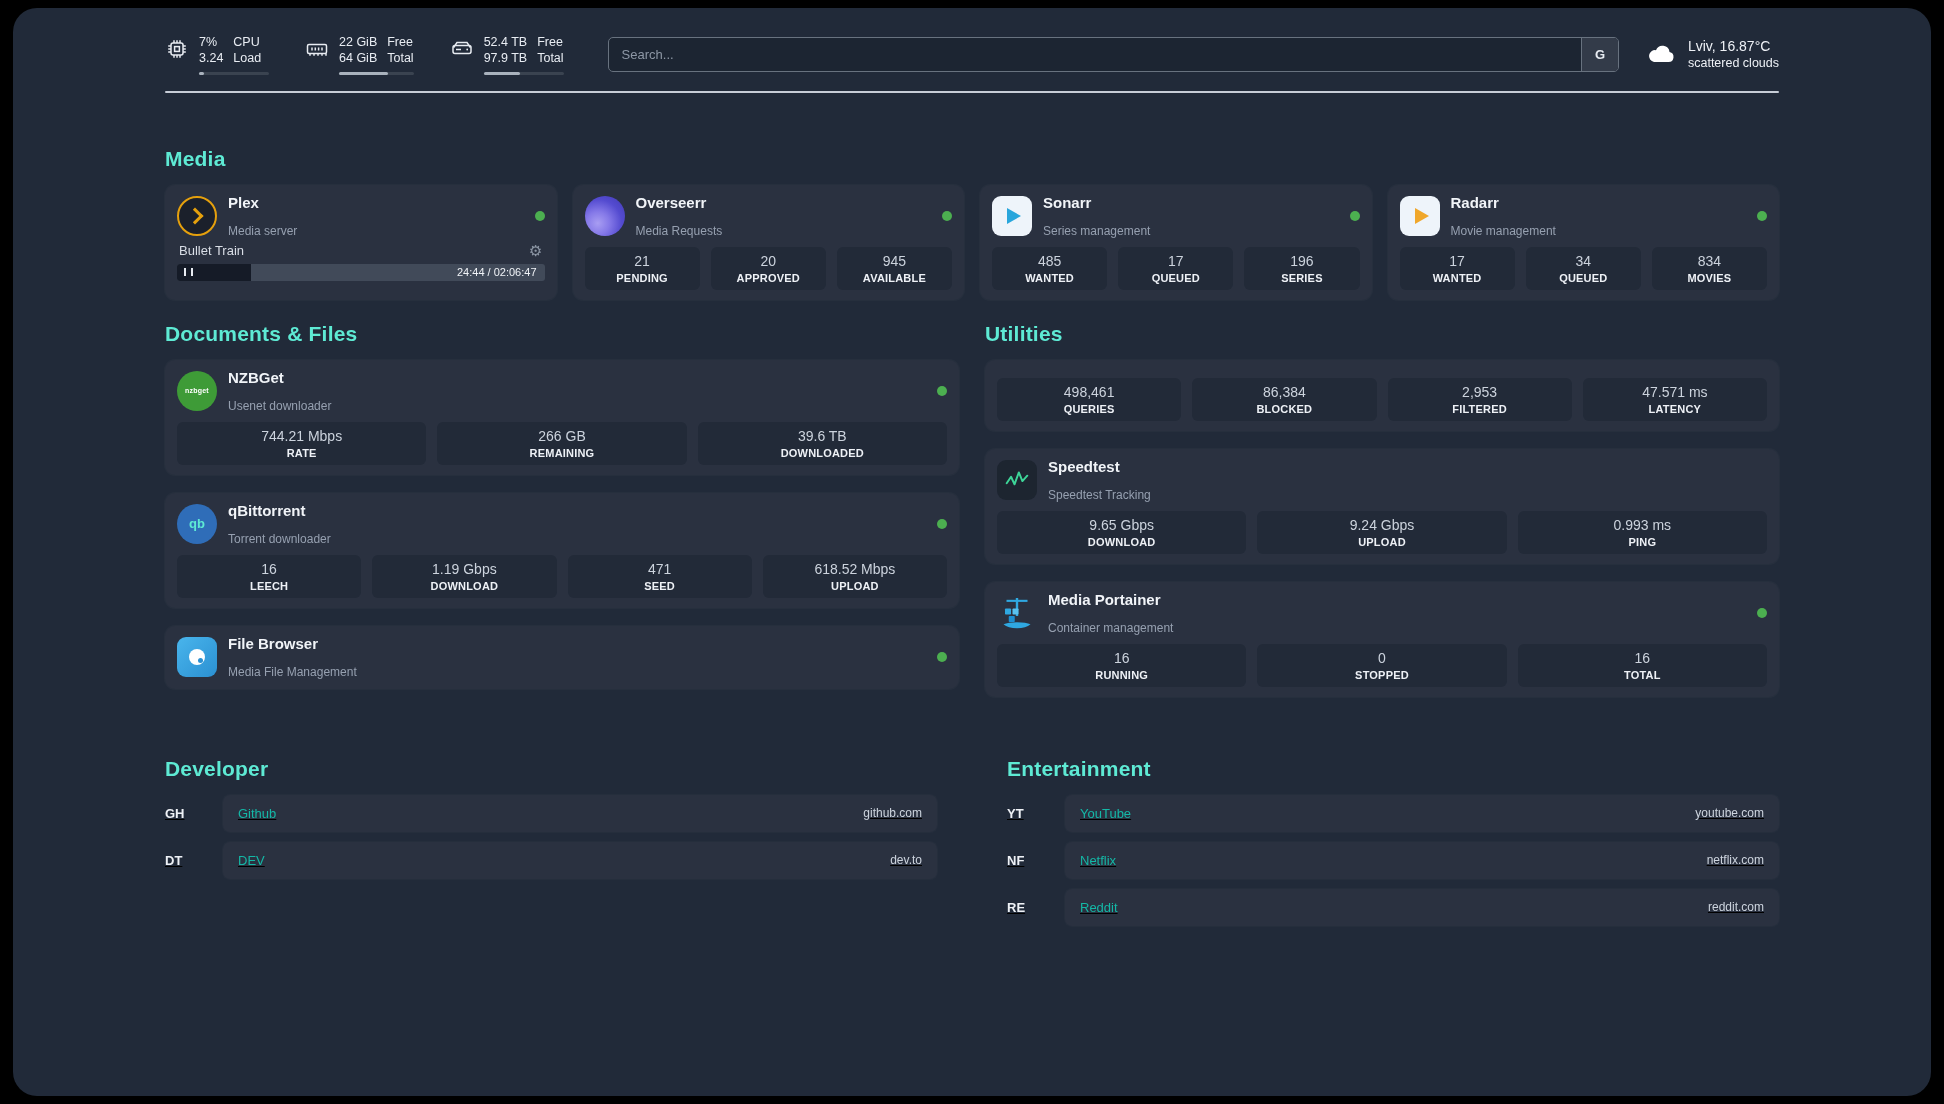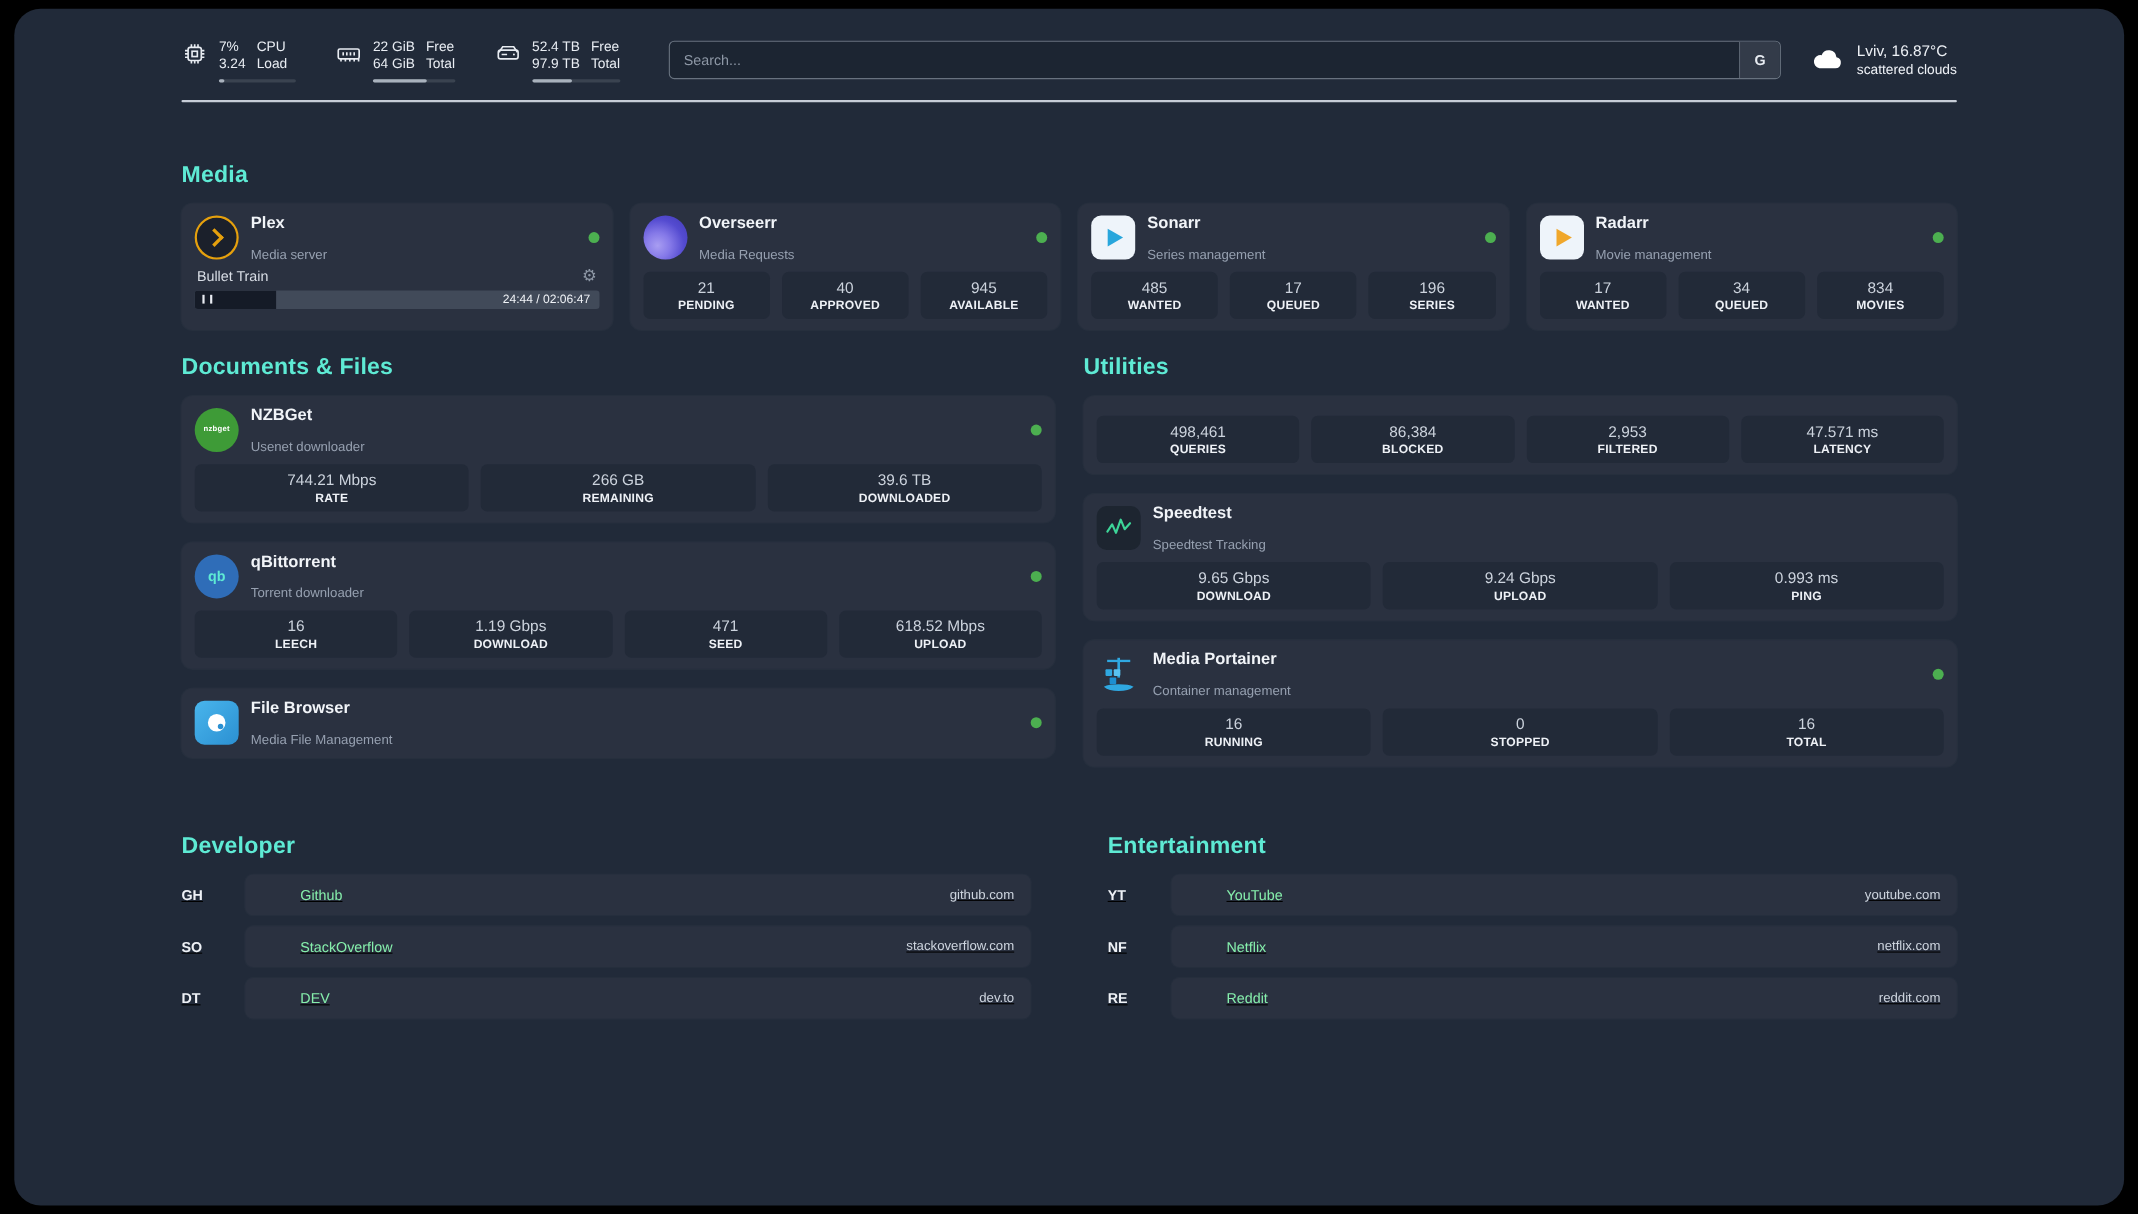--- a/index.html
+++ b/index.html
@@ -88,21 +88,21 @@
   .portainer-icon{background:transparent;}
   .portainer-icon svg{width:36px;height:36px;display:block;}
 
   
   .cols3{display:flex;gap:70px;margin-top:42px;}
   .bm-col{flex:1;min-width:0;}
   .bookmark{display:flex;align-items:center;gap:28px;margin-bottom:10px;text-decoration:underline;}
   .abbr{width:30px;flex:none;font-size:13px;font-weight:bold;color:#eef1f6;}
   .pill{flex:1;display:flex;align-items:center;justify-content:space-between;background:#2a3140;border-radius:7px;
     height:37px;padding:0 15px;cursor:pointer;box-shadow:0 0 0 1px rgba(255,255,255,0.02);min-width:0;}
-  .pill-name{font-size:13px;color:#86efac;white-space:nowrap;margin-left:35px;}
+  .pill-name{font-size:13px;color:#14b8a6;white-space:nowrap;}
   .pill-url{font-size:12px;color:#cdd4de;white-space:nowrap;}
 </style>
 </head>
 <body>
 
 <div class="stage">
   <div class="dashboard">
 
     <header class="topbar">
 
@@ -231,21 +231,21 @@
               <div class="app-sub">Media Requests</div>
             </div>
             <span class="dot"></span>
           </div>
           <div class="stats">
             <div class="stat">
               <div class="stat-value">21</div>
               <div class="stat-label">PENDING</div>
             </div>
             <div class="stat">
-              <div class="stat-value">40</div>
+              <div class="stat-value">20</div>
               <div class="stat-label">APPROVED</div>
             </div>
             <div class="stat">
               <div class="stat-value">945</div>
               <div class="stat-label">AVAILABLE</div>
             </div>
           </div>
         </article>
 
         <article class="card">
@@ -470,27 +470,20 @@
       <section class="bm-col">
         <h2 class="section-title">Developer</h2>
         <div class="bookmark">
           <span class="abbr">GH</span>
           <div class="pill">
             <span class="pill-name">Github</span>
             <span class="pill-url">github.com</span>
           </div>
         </div>
         <div class="bookmark">
-          <span class="abbr">SO</span>
-          <div class="pill">
-            <span class="pill-name">StackOverflow</span>
-            <span class="pill-url">stackoverflow.com</span>
-          </div>
-        </div>
-        <div class="bookmark">
           <span class="abbr">DT</span>
           <div class="pill">
             <span class="pill-name">DEV</span>
             <span class="pill-url">dev.to</span>
           </div>
         </div>
       </section>
 
 
       <section class="bm-col">

